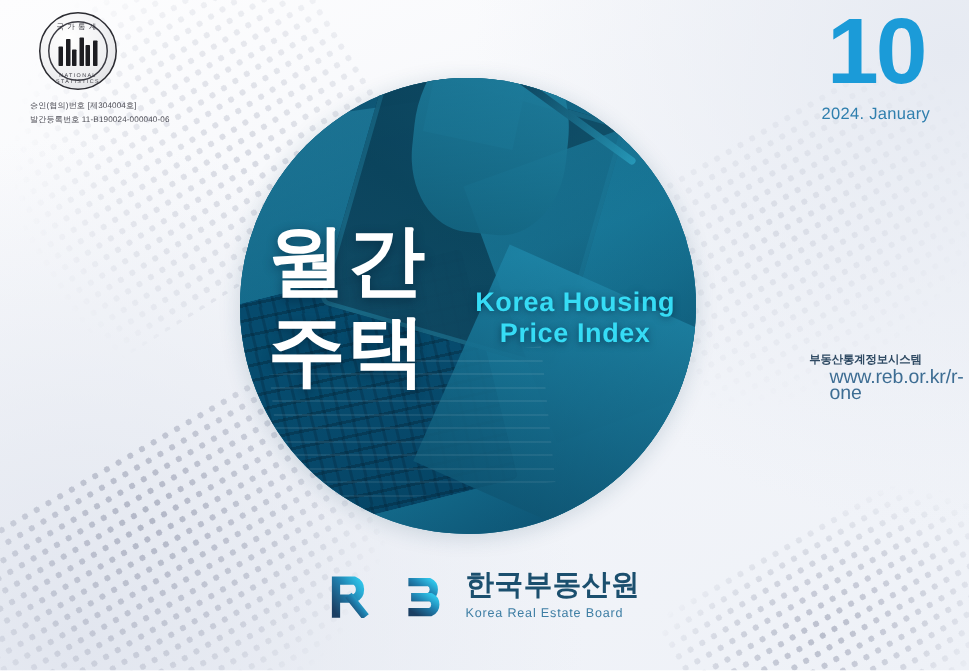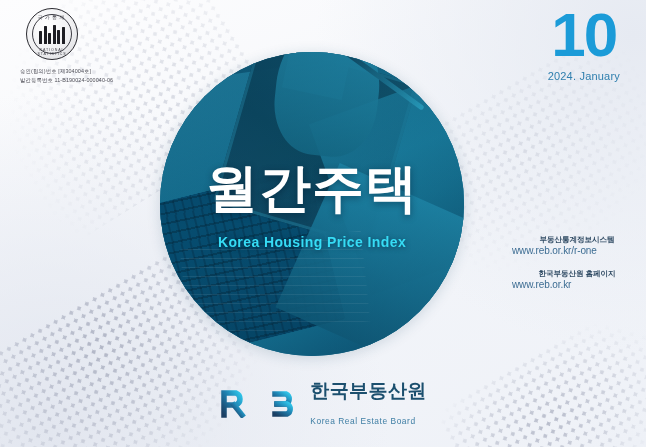--- a/index.html
+++ b/index.html
@@ -153,50 +153,50 @@
     background:repeating-linear-gradient(6deg,rgba(255,255,255,.10) 0px,rgba(255,255,255,.10) 1.5px,rgba(0,0,0,0) 1.5px,rgba(0,0,0,0) 9px);
     transform:rotate(-6deg);
   }
   .hero-tint{
     position:absolute;inset:0;
     background:linear-gradient(160deg,rgba(10,70,100,.40) 0%,rgba(20,120,155,.18) 45%,rgba(8,60,88,.46) 100%);
   }
 
   .hero-text{
     position:absolute;left:0;right:0;top:0;bottom:0;
-    display:flex;flex-direction:column;align-items:center;justify-content:center;
+    display:flex;align-items:center;justify-content:center;
     text-align:center;
   }
   .title-ko{
     font-size:52px;line-height:60px;font-weight:bold;color:#ffffff;
     letter-spacing:1px;text-shadow:0 2px 7px rgba(0,25,45,.45);
   }
   .title-en{
-    margin-top:16px;font-size:14px;font-weight:bold;color:#36dcf5;
+    margin-top:16px;font-size:18px;font-weight:bold;color:#36dcf5;
     letter-spacing:.4px;text-shadow:0 1px 5px rgba(0,30,50,.55);
   }
 
   
   .links{position:absolute;left:512px;top:234px;width:130px;}
   .link-group{margin-bottom:12px;}
   .link-title{font-size:7.6px;line-height:11px;color:#2f4a63;font-weight:bold;letter-spacing:-.1px;text-align:center;}
-  .link-url{font-size:10px;line-height:11px;color:#3d6d93;letter-spacing:-.1px;}
+  .link-url{font-size:13px;line-height:11px;color:#3d6d93;letter-spacing:-.1px;margin-left:41px;}
 
   
   .lockup{
     position:absolute;left:0;right:0;top:381px;
     display:flex;align-items:center;justify-content:center;gap:11px;
   }
   .reb-mark{display:block;}
   .reb-words{line-height:1;}
   .reb-ko{
     font-size:19px;font-weight:bold;color:#1b4f6e;letter-spacing:.4px;
   }
   .reb-en{
-    margin-top:17px;font-size:8.4px;color:#3e7ea4;letter-spacing:.55px;
+    margin-top:4px;font-size:8.4px;color:#3e7ea4;letter-spacing:.55px;
   }
 </style>
 </head>
 <body>
 
 <div class="cover">
 
   <div class="dots dots-tl"></div>
   <div class="dots dots-bl"></div>
   <div class="dots dots-tr"></div>
@@ -248,24 +248,20 @@
       <div class="title-ko">월간주택</div>
       <div class="title-en">Korea Housing Price Index</div>
     </div>
   </div>
 
   <div class="links">
     <div class="link-group">
       <div class="link-title">부동산통계정보시스템</div>
       <div class="link-url">www.reb.or.kr/r-one</div>
     </div>
-    <div class="link-group">
-      <div class="link-title">한국부동산원 홈페이지</div>
-      <div class="link-url">www.reb.or.kr</div>
-    </div>
   </div>
 
   <div class="lockup">
 
     <svg class="reb-mark" width="80" height="30" viewBox="0 0 160 60" aria-hidden="true">
       <defs>
         <linearGradient id="rebg" x1="0" y1="1" x2="1" y2="0">
           <stop offset="0%" stop-color="#1b3f63"></stop>
           <stop offset="55%" stop-color="#1f7fae"></stop>
           <stop offset="100%" stop-color="#2fc3e8"></stop>

